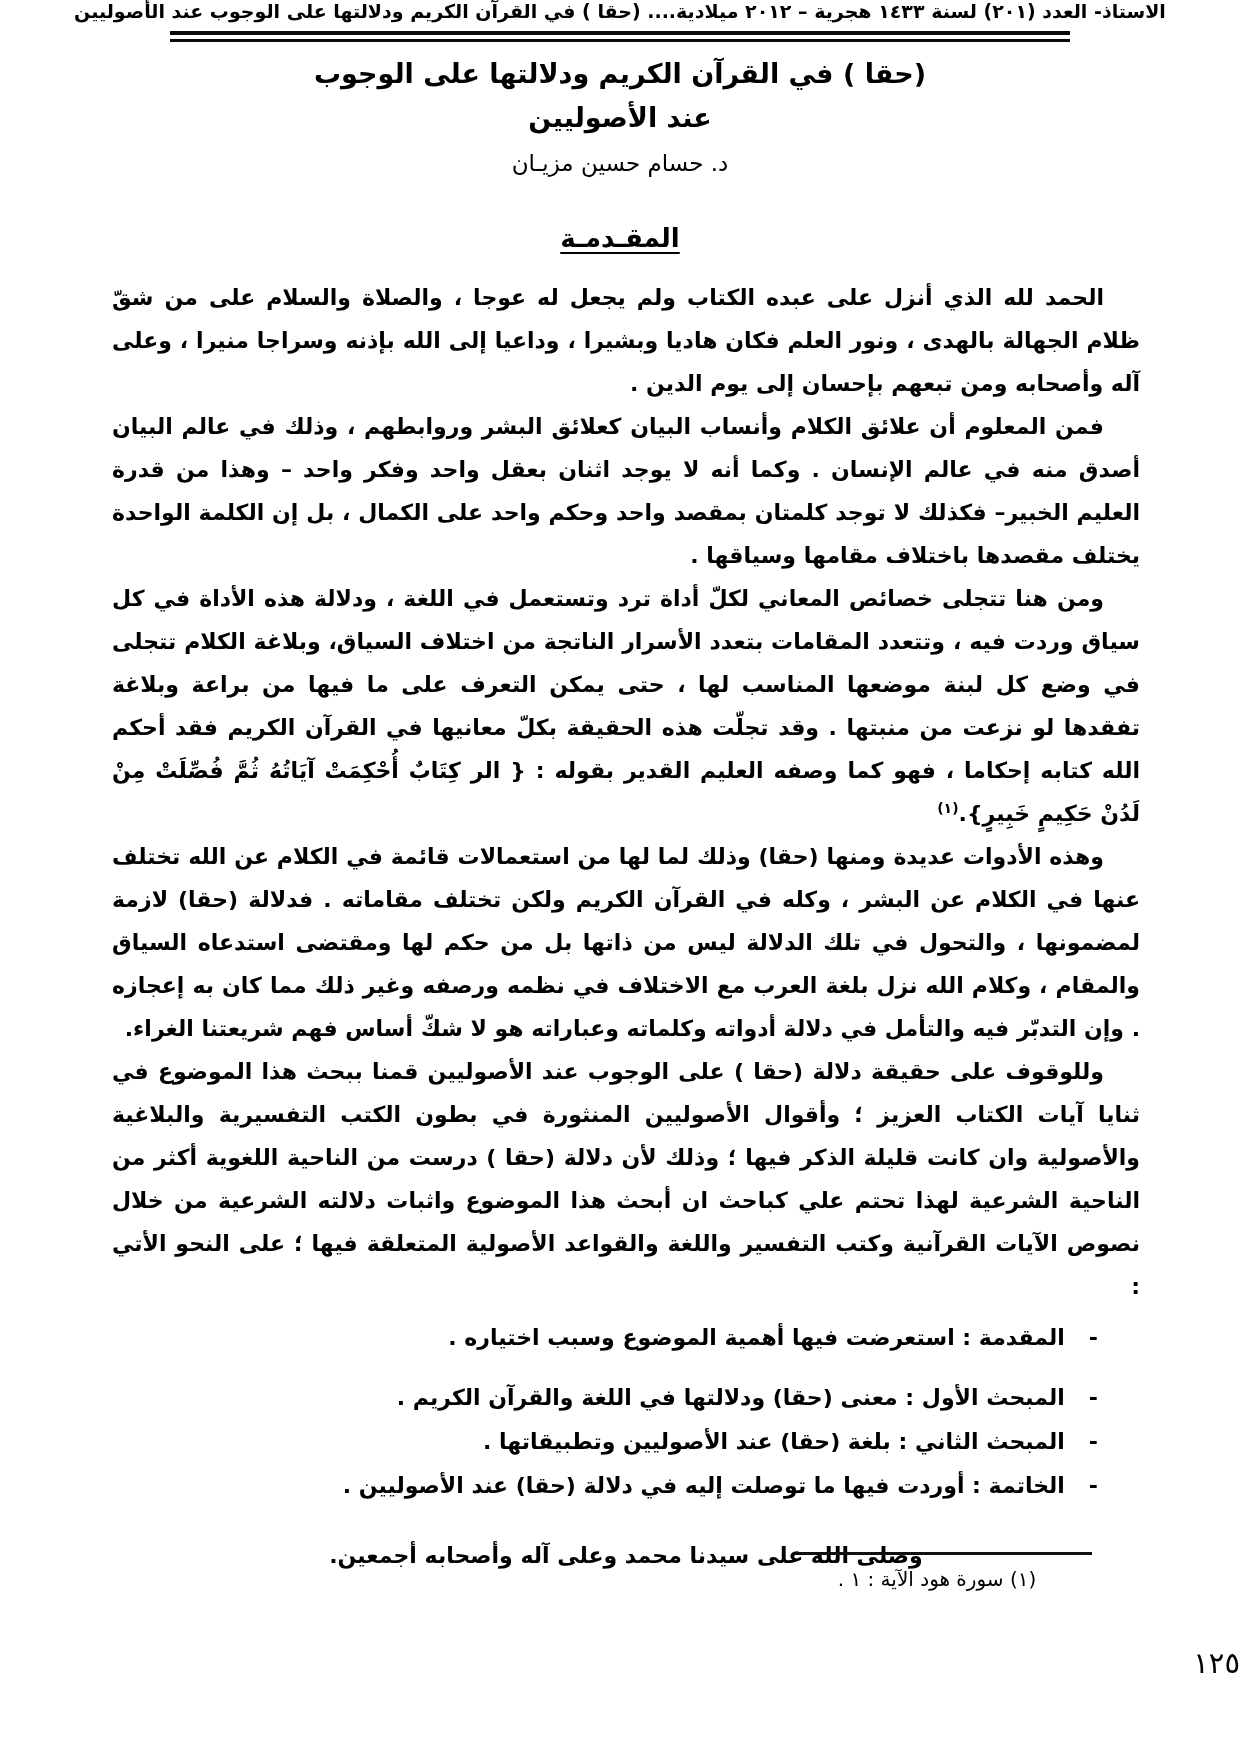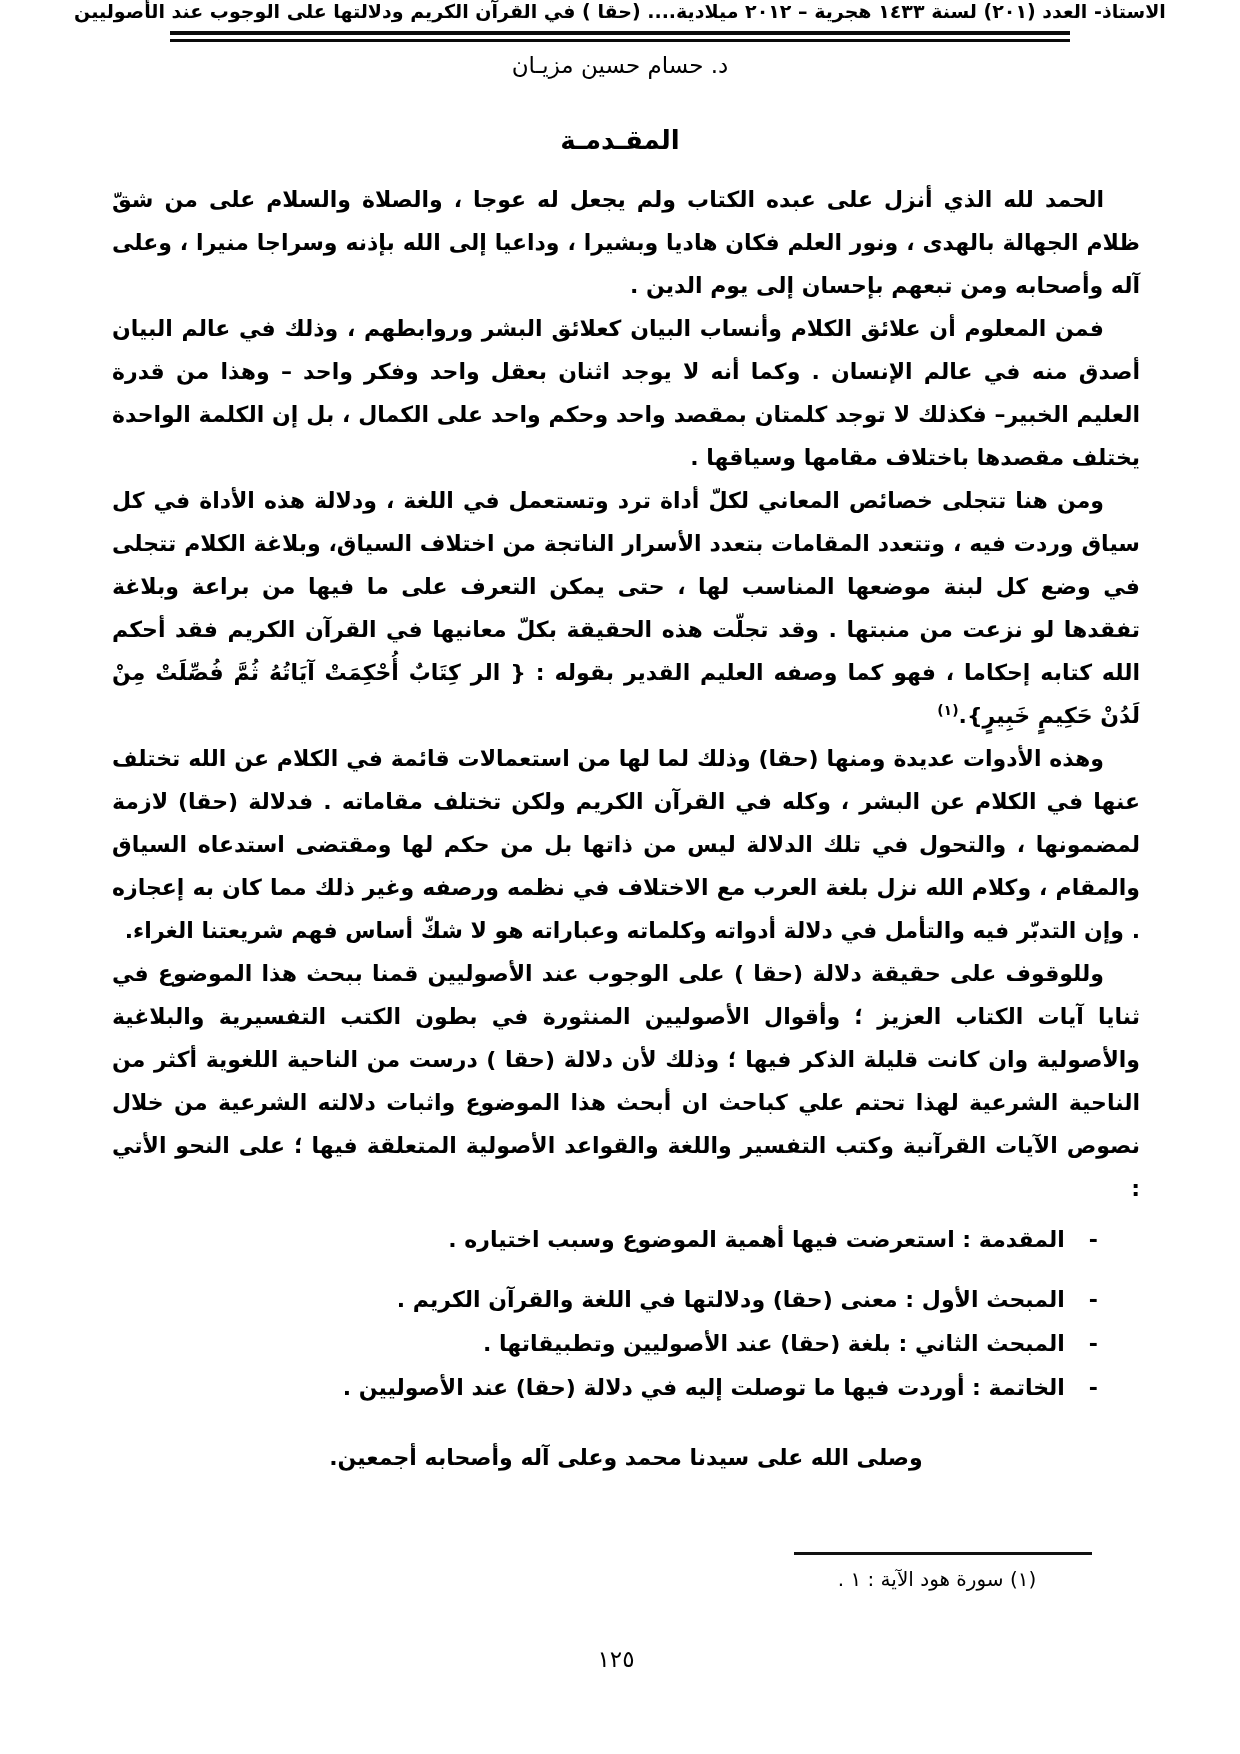--- a/index.html
+++ b/index.html
@@ -47,20 +47,21 @@
     line-height:34px;
   }
   .section-heading {
     margin-top:40px;
     text-align:center;
     font-weight:700;
     font-size:26px;
     line-height:36px;
   }
   .section-heading span {
+    text-decoration:underline;
     text-underline-offset:5px;
     text-decoration-thickness:2px;
     text-align:right;
   }
   
   .body-text {
     padding:20px 100px 0 112px;
   }
   .body-text p {
     font-size:22px;
@@ -108,35 +109,38 @@
     margin-top:12px;
     font-size:20px;
     font-weight:400;
     text-align:center;
     white-space:nowrap;
   }
   
   .page-number {
     position:absolute;
     top:1646px;
-    left:0; right:8px;
-    text-align:center;
-    font-size:23px;
+    left:0; right:0;
+    font-size:29px;
     font-weight:400;
   }
 </style>
 </head>
 <body>
 
 <div class="page">
 
   <div class="journal-header">الاستاذ- العدد (٢٠١) لسنة ١٤٣٣ هجرية – ٢٠١٢ ميلادية....    (حقا ) في القرآن الكريم ودلالتها على الوجوب عند الأصوليين</div>
 
   <div class="header-rule"></div>
 
+  <div class="doc-title">
+    <div>(حقا ) في القرآن الكريم ودلالتها على الوجوب</div>
+    <div>عند الأصوليين</div>
+  </div>
 
   <div class="author">د. حسام حسين مزيـان</div>
 
   <div class="section-heading">
     <span>المقـدمـة</span>
   </div>
 
   <div class="body-text">
     <p class="indent">
       <span>الحمد لله الذي أنزل على عبده الكتاب ولم يجعل له عوجا ، والصلاة والسلام على من شقّ ظلام الجهالة بالهدى ، ونور العلم فكان هاديا وبشيرا ، وداعيا إلى الله بإذنه وسراجا منيرا ، وعلى آله وأصحابه ومن تبعهم بإحسان إلى يوم الدين .</span>

